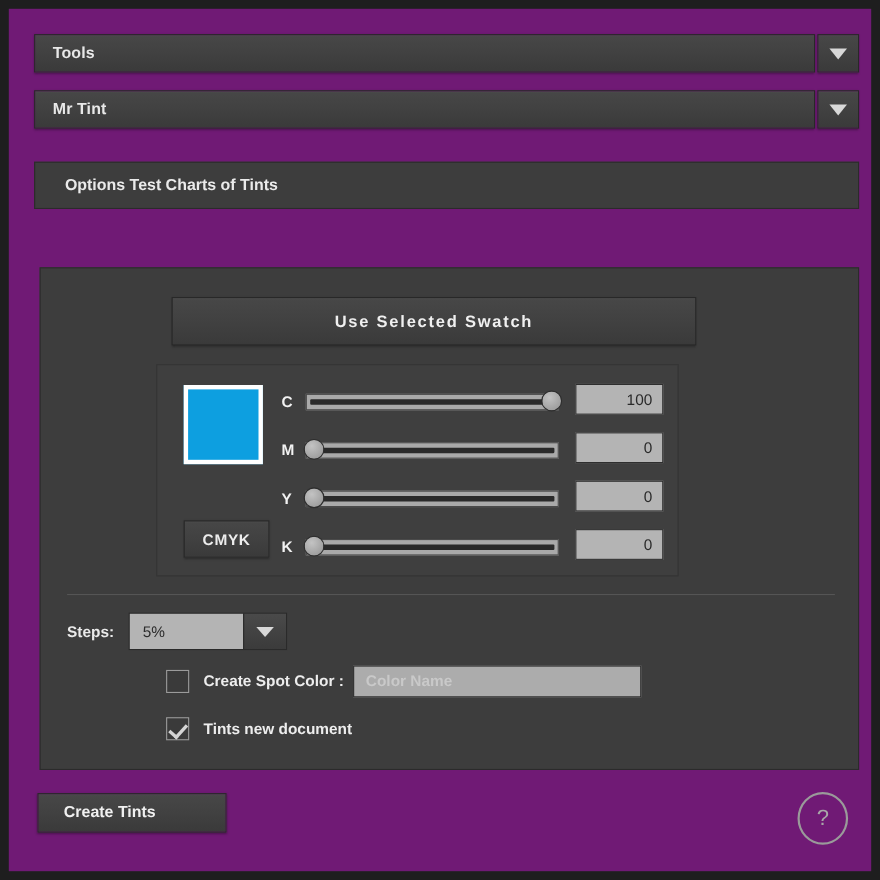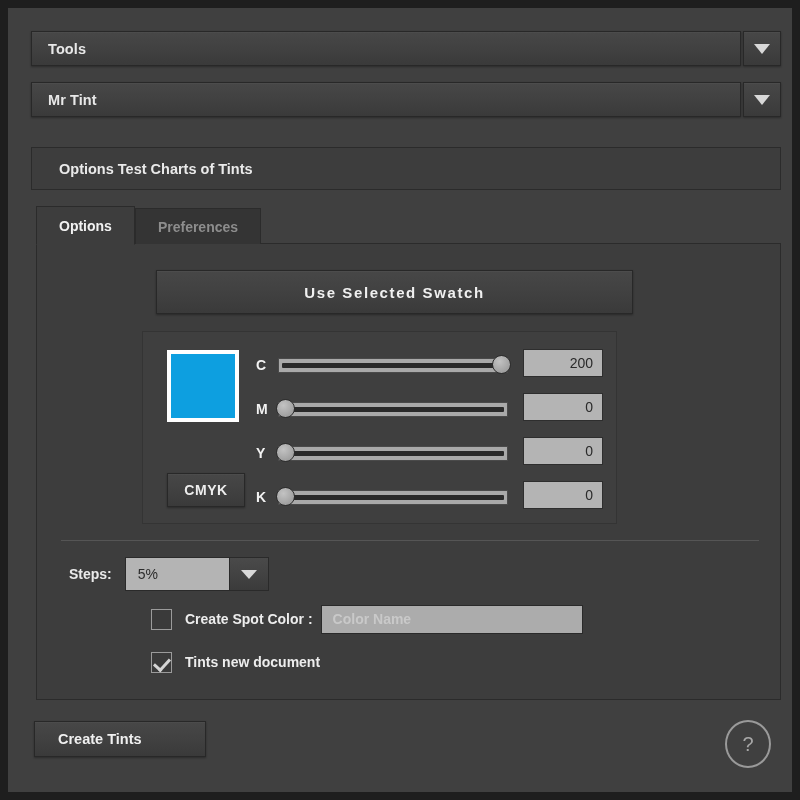--- a/index.html
+++ b/index.html
@@ -6,21 +6,21 @@
     margin: 0; padding: 0;
     width: 800px; height: 800px;
     background: #1e1e1e;
     font-family: "Liberation Sans", sans-serif;
     overflow: hidden;
   }
   .app {
     position: absolute;
     left: 8px; top: 8px;
     width: 784px; height: 784px;
-    background: #404040;
+    background: #701a75;
     box-sizing: border-box;
   }
 
   
   .raised {
     background: linear-gradient(to bottom, #474747 0%, #414141 50%, #3a3a3a 100%);
     border: 1px solid #282828;
     box-shadow: 0 1px 0 rgba(255,255,255,0.03) inset, 0 1px 2px rgba(0,0,0,0.35);
     box-sizing: border-box;
   }
@@ -226,21 +226,20 @@
     left: 24px; top: 313px;
     height: 34px;
     display: flex;
     align-items: center;
   }
   .steps-label {
     color: #eaeaea;
     font-size: 14px;
     font-weight: bold;
     margin-right: 13px;
-    margin-left: 8px;
   }
   .steps-select {
     display: flex;
     width: 144px;
     height: 34px;
     border: 1px solid #2a2a2a;
     box-sizing: border-box;
   }
   .steps-value {
     flex: 1 1 auto;
@@ -345,43 +344,39 @@
 
   <div class="dropdown-row" style="top:74px;">
     <div class="raised dropdown-main">Mr Tint</div>
     <div class="raised dropdown-arrow">
       <span class="tri-down"></span>
     </div>
   </div>
 
   <div class="title-bar">Options Test Charts of Tints</div>
 
-  <div class="tabs">
-    <div class="tab active">Options</div>
-    <div class="tab inactive">Preferences</div>
-  </div>
 
   <div class="options-panel">
 
     <div class="raised swatch-btn">Use Selected Swatch</div>
 
     <div class="cmyk-box">
 
       <div class="color-swatch" id="color-swatch" style="background: rgb(13, 159, 224); border-color: rgb(255, 255, 255);"></div>
 
       <div class="raised cmyk-mode-btn">CMYK</div>
 
       <div class="slider-row" style="top:20px;">
         <span class="slider-label">C</span>
         <div class="slider-track">
           <div class="slider-groove"></div>
           <div class="slider-thumb" id="thumb-c" style="left: 223px;"></div>
         </div>
       </div>
-      <div class="num-field" style="top:17px;">200</div>
+      <div class="num-field" style="top:17px;">100</div>
 
       <div class="slider-row" style="top:64px;">
         <span class="slider-label">M</span>
         <div class="slider-track">
           <div class="slider-groove"></div>
           <div class="slider-thumb" id="thumb-m" style="left: 7px;"></div>
         </div>
       </div>
       <div class="num-field" style="top:61px;">0</div>
 

